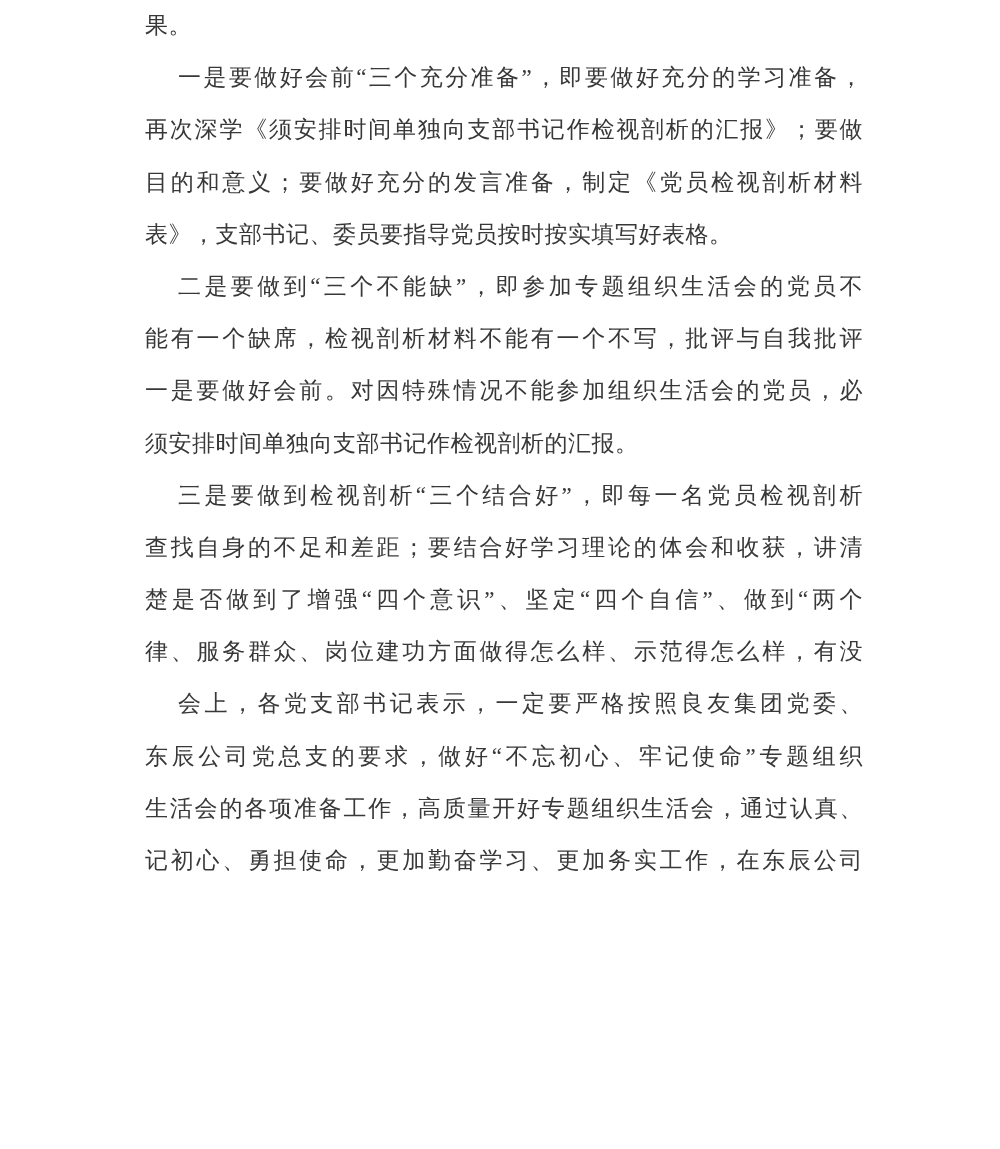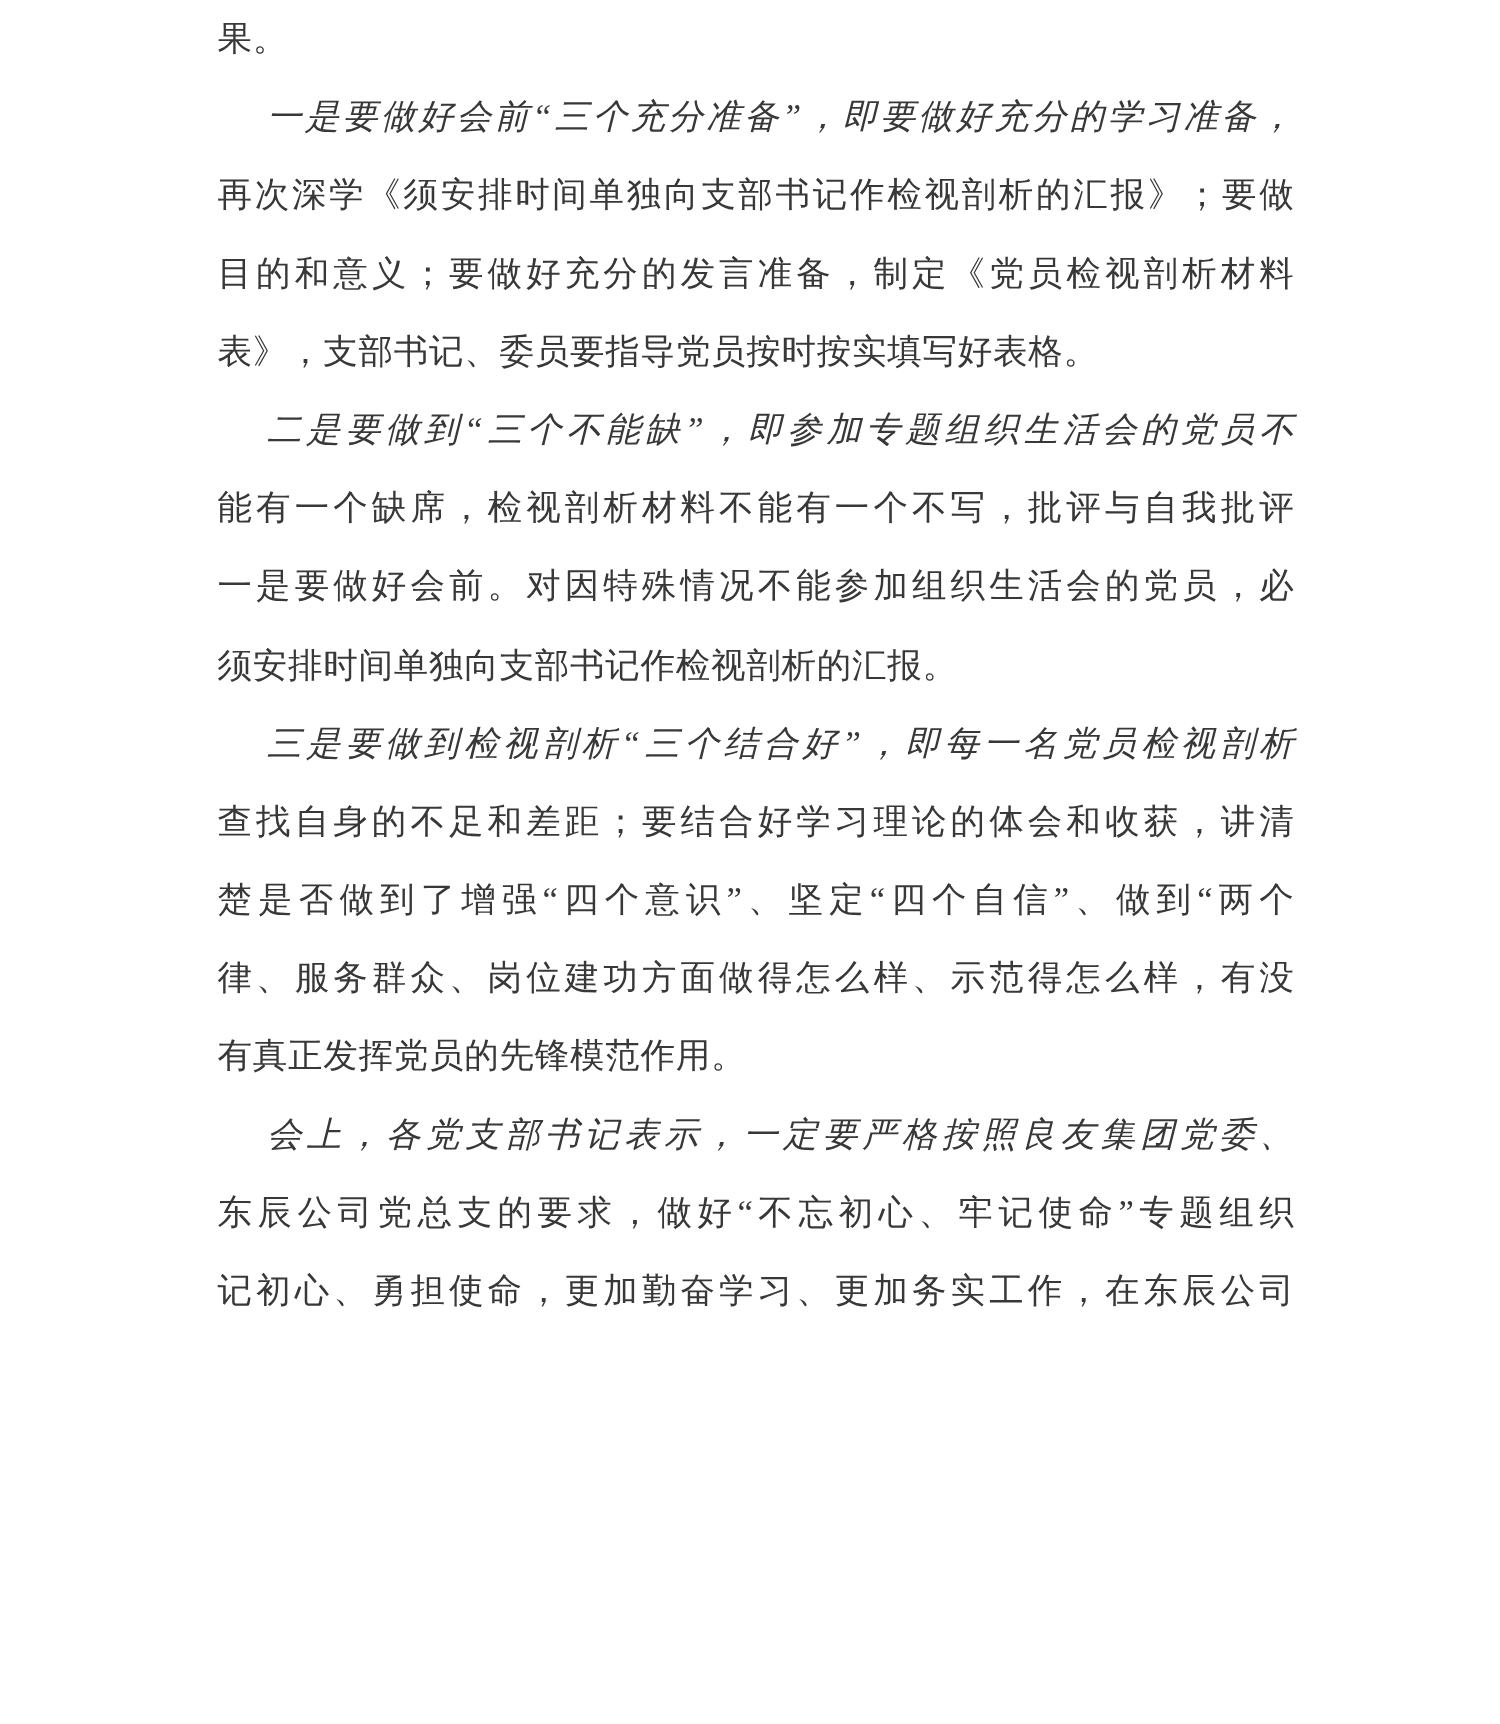--- a/index.html
+++ b/index.html
@@ -32,37 +32,36 @@
     
     text-align-last: justify;
   }
   
   .text-line.natural {
     text-align-last: left;
   }
   
   .text-line.indent {
     text-indent: 33px;
-    font-style: italic;
   }
 </style>
 </head>
 <body>
 
 <div class="page">
   <div class="text-line natural">果。</div>
   <div class="text-line indent">一是要做好会前“三个充分准备”，即要做好充分的学习准备，</div>
   <div class="text-line">再次深学《须安排时间单独向支部书记作检视剖析的汇报》；要做</div>
   <div class="text-line">目的和意义；要做好充分的发言准备，制定《党员检视剖析材料</div>
   <div class="text-line natural">表》，支部书记、委员要指导党员按时按实填写好表格。</div>
   <div class="text-line indent">二是要做到“三个不能缺”，即参加专题组织生活会的党员不</div>
   <div class="text-line">能有一个缺席，检视剖析材料不能有一个不写，批评与自我批评</div>
   <div class="text-line">一是要做好会前。对因特殊情况不能参加组织生活会的党员，必</div>
   <div class="text-line natural">须安排时间单独向支部书记作检视剖析的汇报。</div>
   <div class="text-line indent">三是要做到检视剖析“三个结合好”，即每一名党员检视剖析</div>
   <div class="text-line">查找自身的不足和差距；要结合好学习理论的体会和收获，讲清</div>
   <div class="text-line">楚是否做到了增强“四个意识”、坚定“四个自信”、做到“两个</div>
   <div class="text-line">律、服务群众、岗位建功方面做得怎么样、示范得怎么样，有没</div>
-  <div class="text-line natural">有真正发挥党员的先锋模范作用。</div>
   <div class="text-line indent">会上，各党支部书记表示，一定要严格按照良友集团党委、</div>
   <div class="text-line">东辰公司党总支的要求，做好“不忘初心、牢记使命”专题组织</div>
+  <div class="text-line">生活会的各项准备工作，高质量开好专题组织生活会，通过认真、</div>
   <div class="text-line">记初心、勇担使命，更加勤奋学习、更加务实工作，在东辰公司</div>
 </div>
 
 </body></html>

